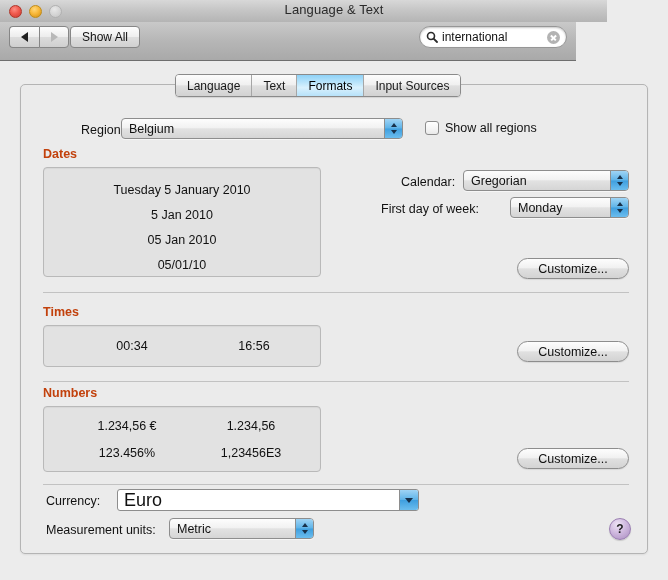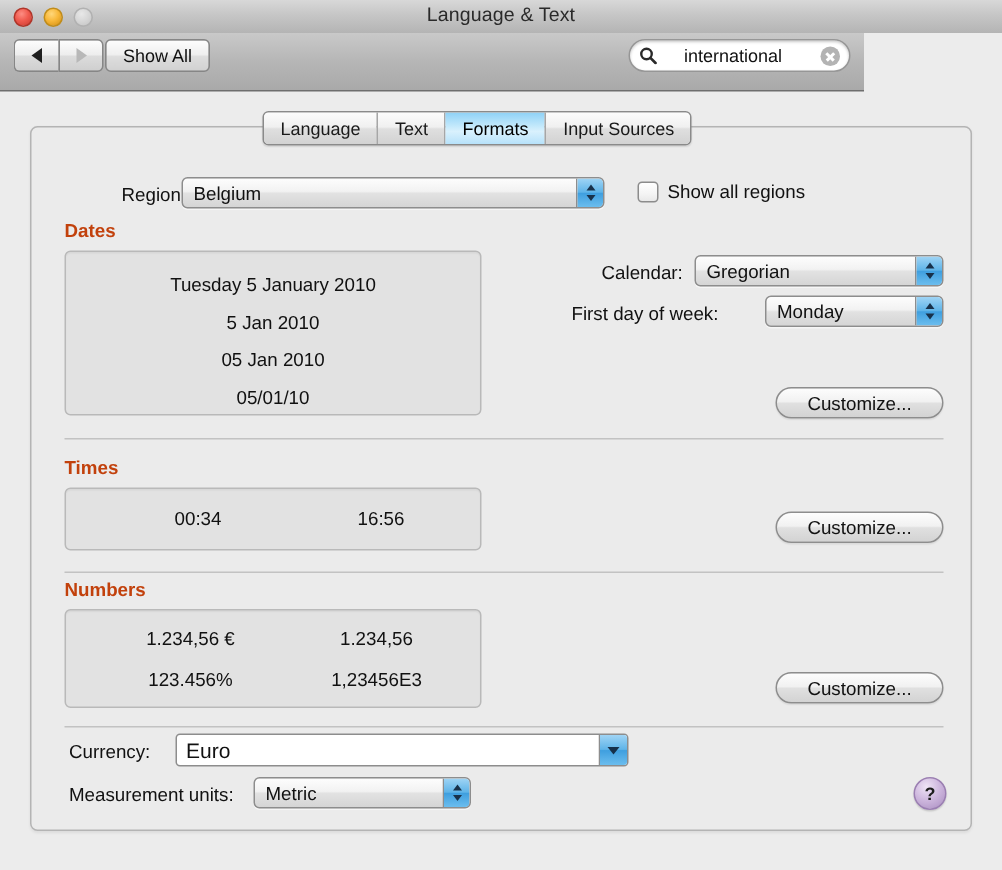--- a/index.html
+++ b/index.html
@@ -20,21 +20,21 @@
     position: relative;
     width: 668px;
     height: 580px;
     background: #ececec;
   }
 
   
   .titlebar {
     position: absolute;
     left: 0; top: 0;
-    width: 668px;
+    width: 607px;
     height: 22px;
     background: linear-gradient(to bottom, #d8d8d8 0%, #c6c6c6 45%, #b4b4b4 100%);
     border-bottom: 0px solid transparent;
   }
   .title-text {
     position: absolute;
     left: 0; top: 2px;
     width: 668px;
     text-align: center;
     font-size: 13px;
@@ -126,21 +126,20 @@
     right: 9px; top: 4px;
     width: 148px;
     height: 22px;
     box-sizing: border-box;
     background: #ffffff;
     border: 1px solid #969696;
     border-radius: 11px;
     box-shadow: inset 0 1px 2px rgba(0,0,0,0.22);
     display: flex;
     align-items: center;
-    gap: 14px;
   }
   .search-icon {
     margin-left: 6px;
     flex: 0 0 auto;
     display: flex;
     align-items: center;
   }
   .search-input {
     flex: 1 1 auto;
     border: none;
@@ -289,21 +288,21 @@
     position: absolute;
     box-sizing: border-box;
     height: 22px;
     background: #ffffff;
     border: 1px solid #8d8d8d;
     border-radius: 3px;
     display: flex;
     align-items: center;
   }
   .combo .ctext {
-    font-size: 14px;
+    font-size: 18px;
     color: #111;
     padding-left: 6px;
     flex: 1 1 auto;
     white-space: nowrap;
     overflow: hidden;
   }
   .combo-arrow {
     flex: 0 0 auto;
     width: 18px;
     height: 20px;

